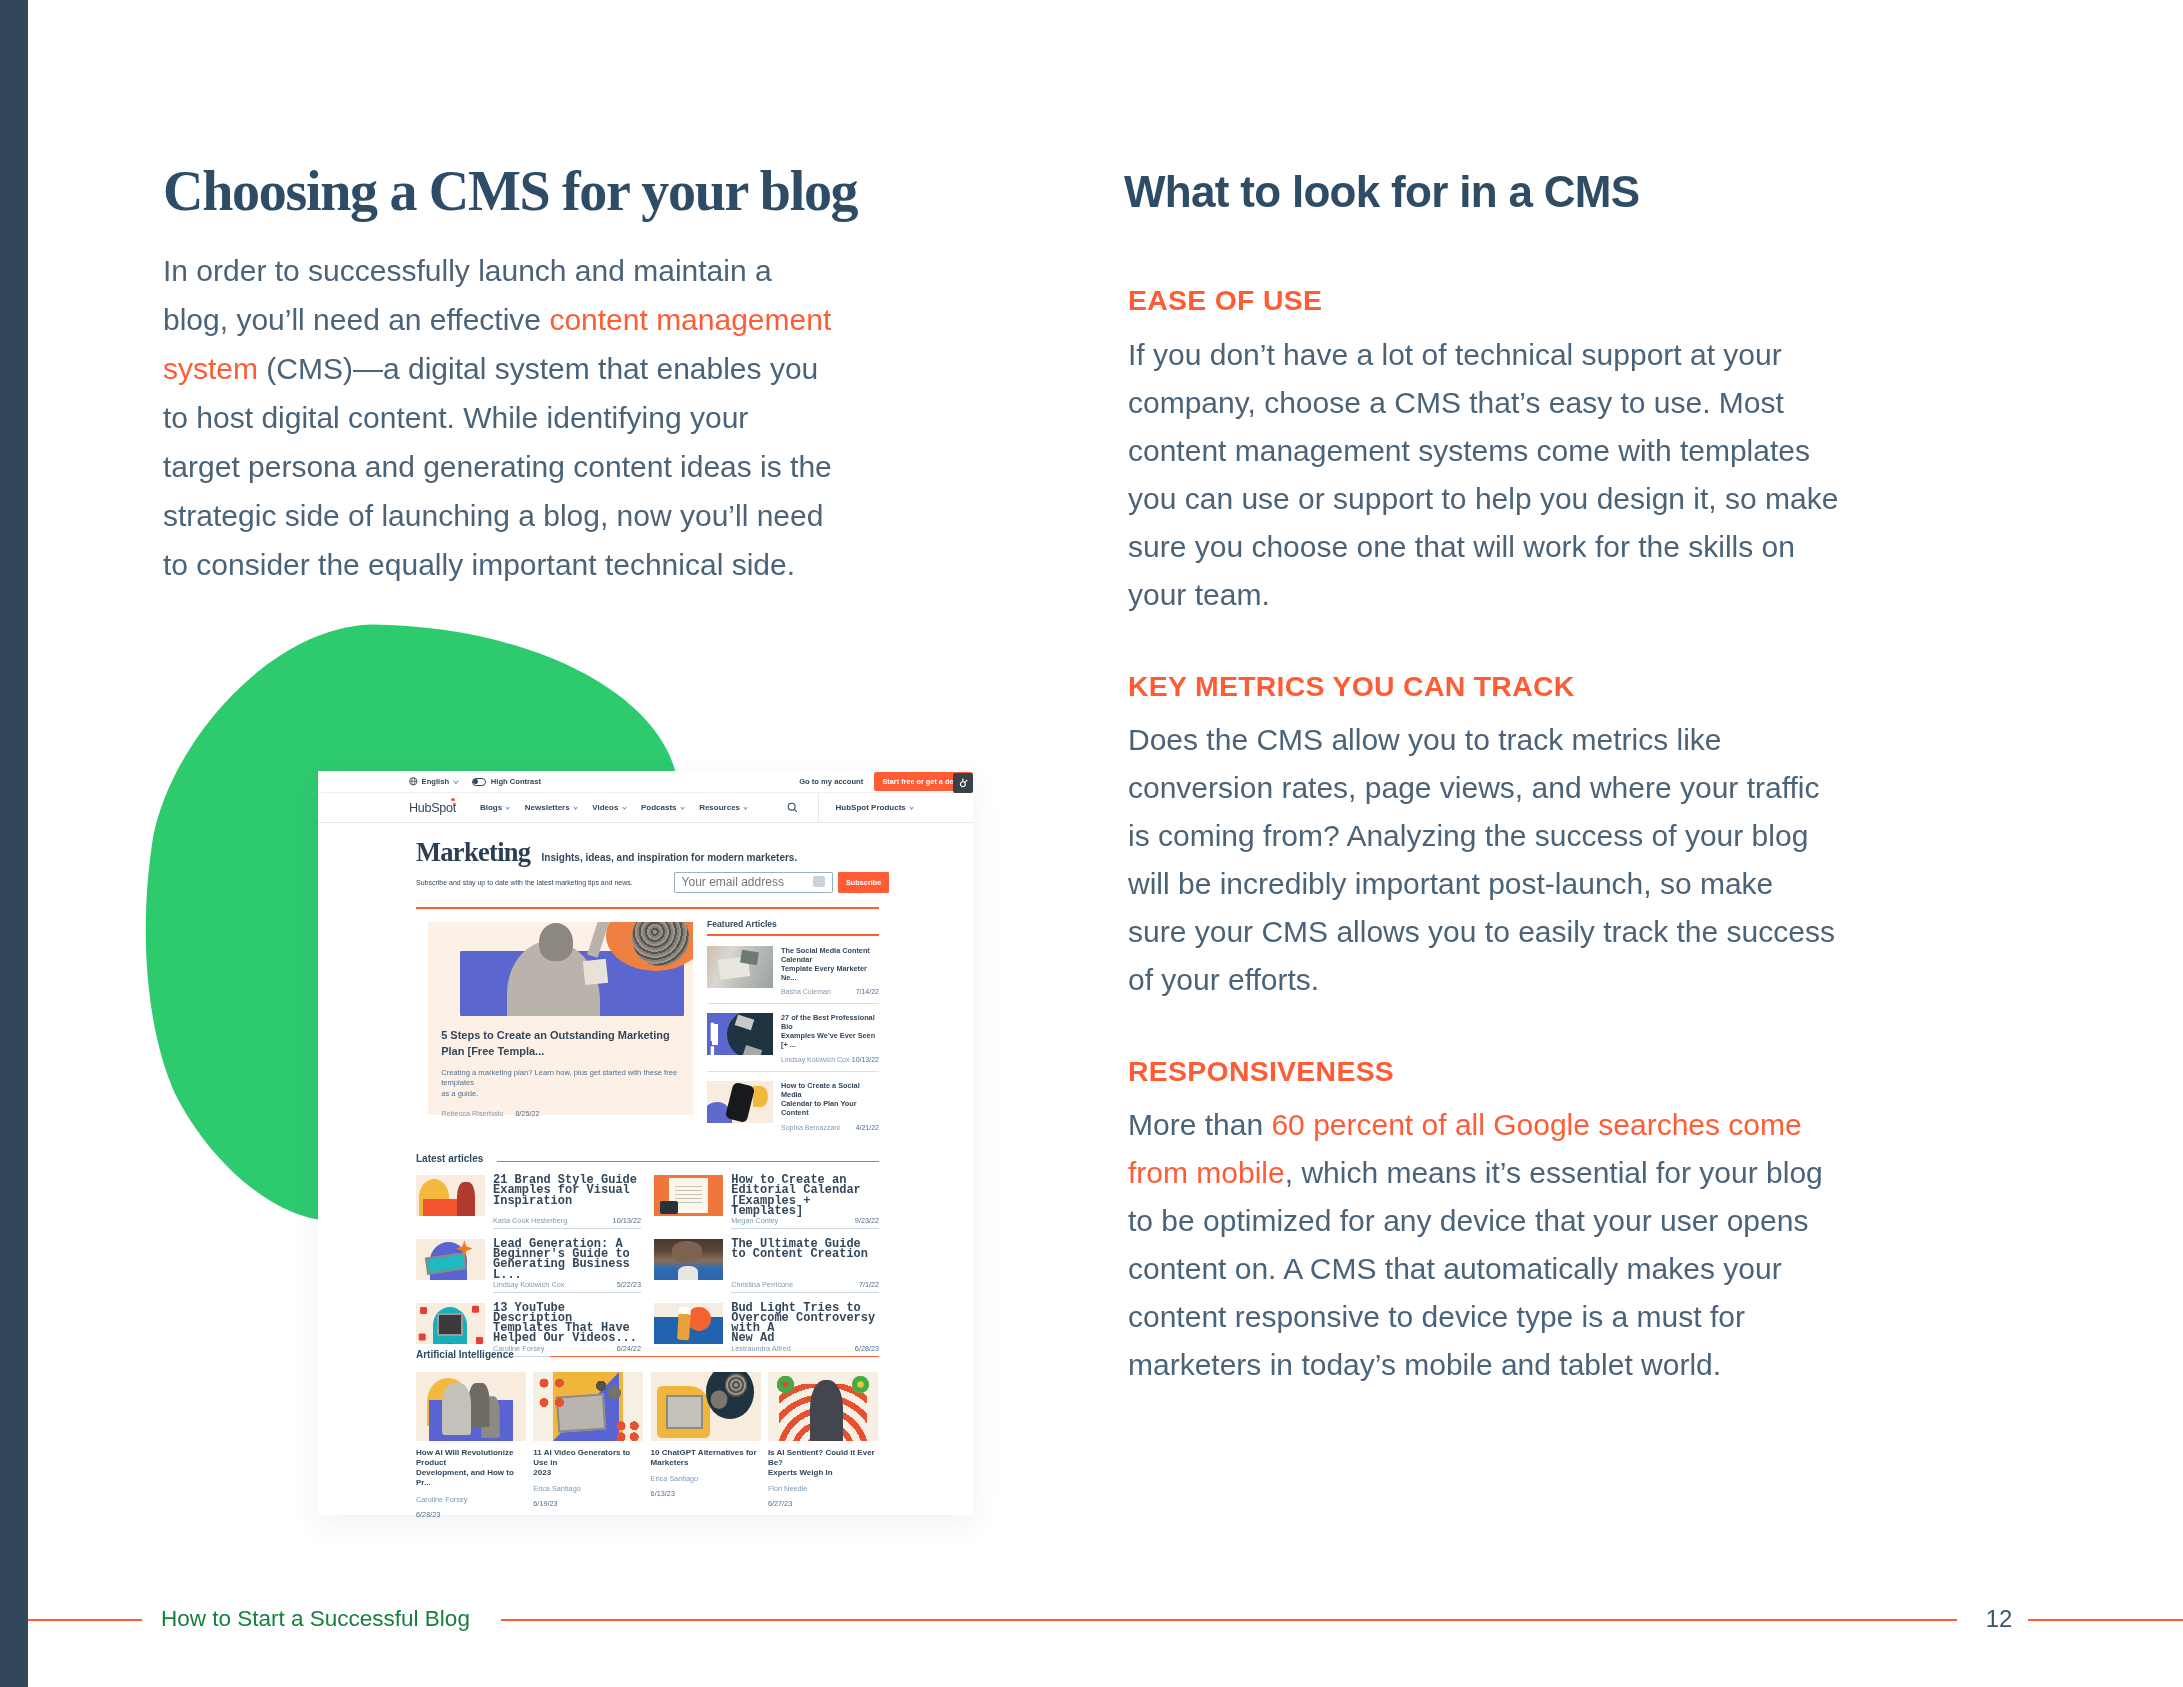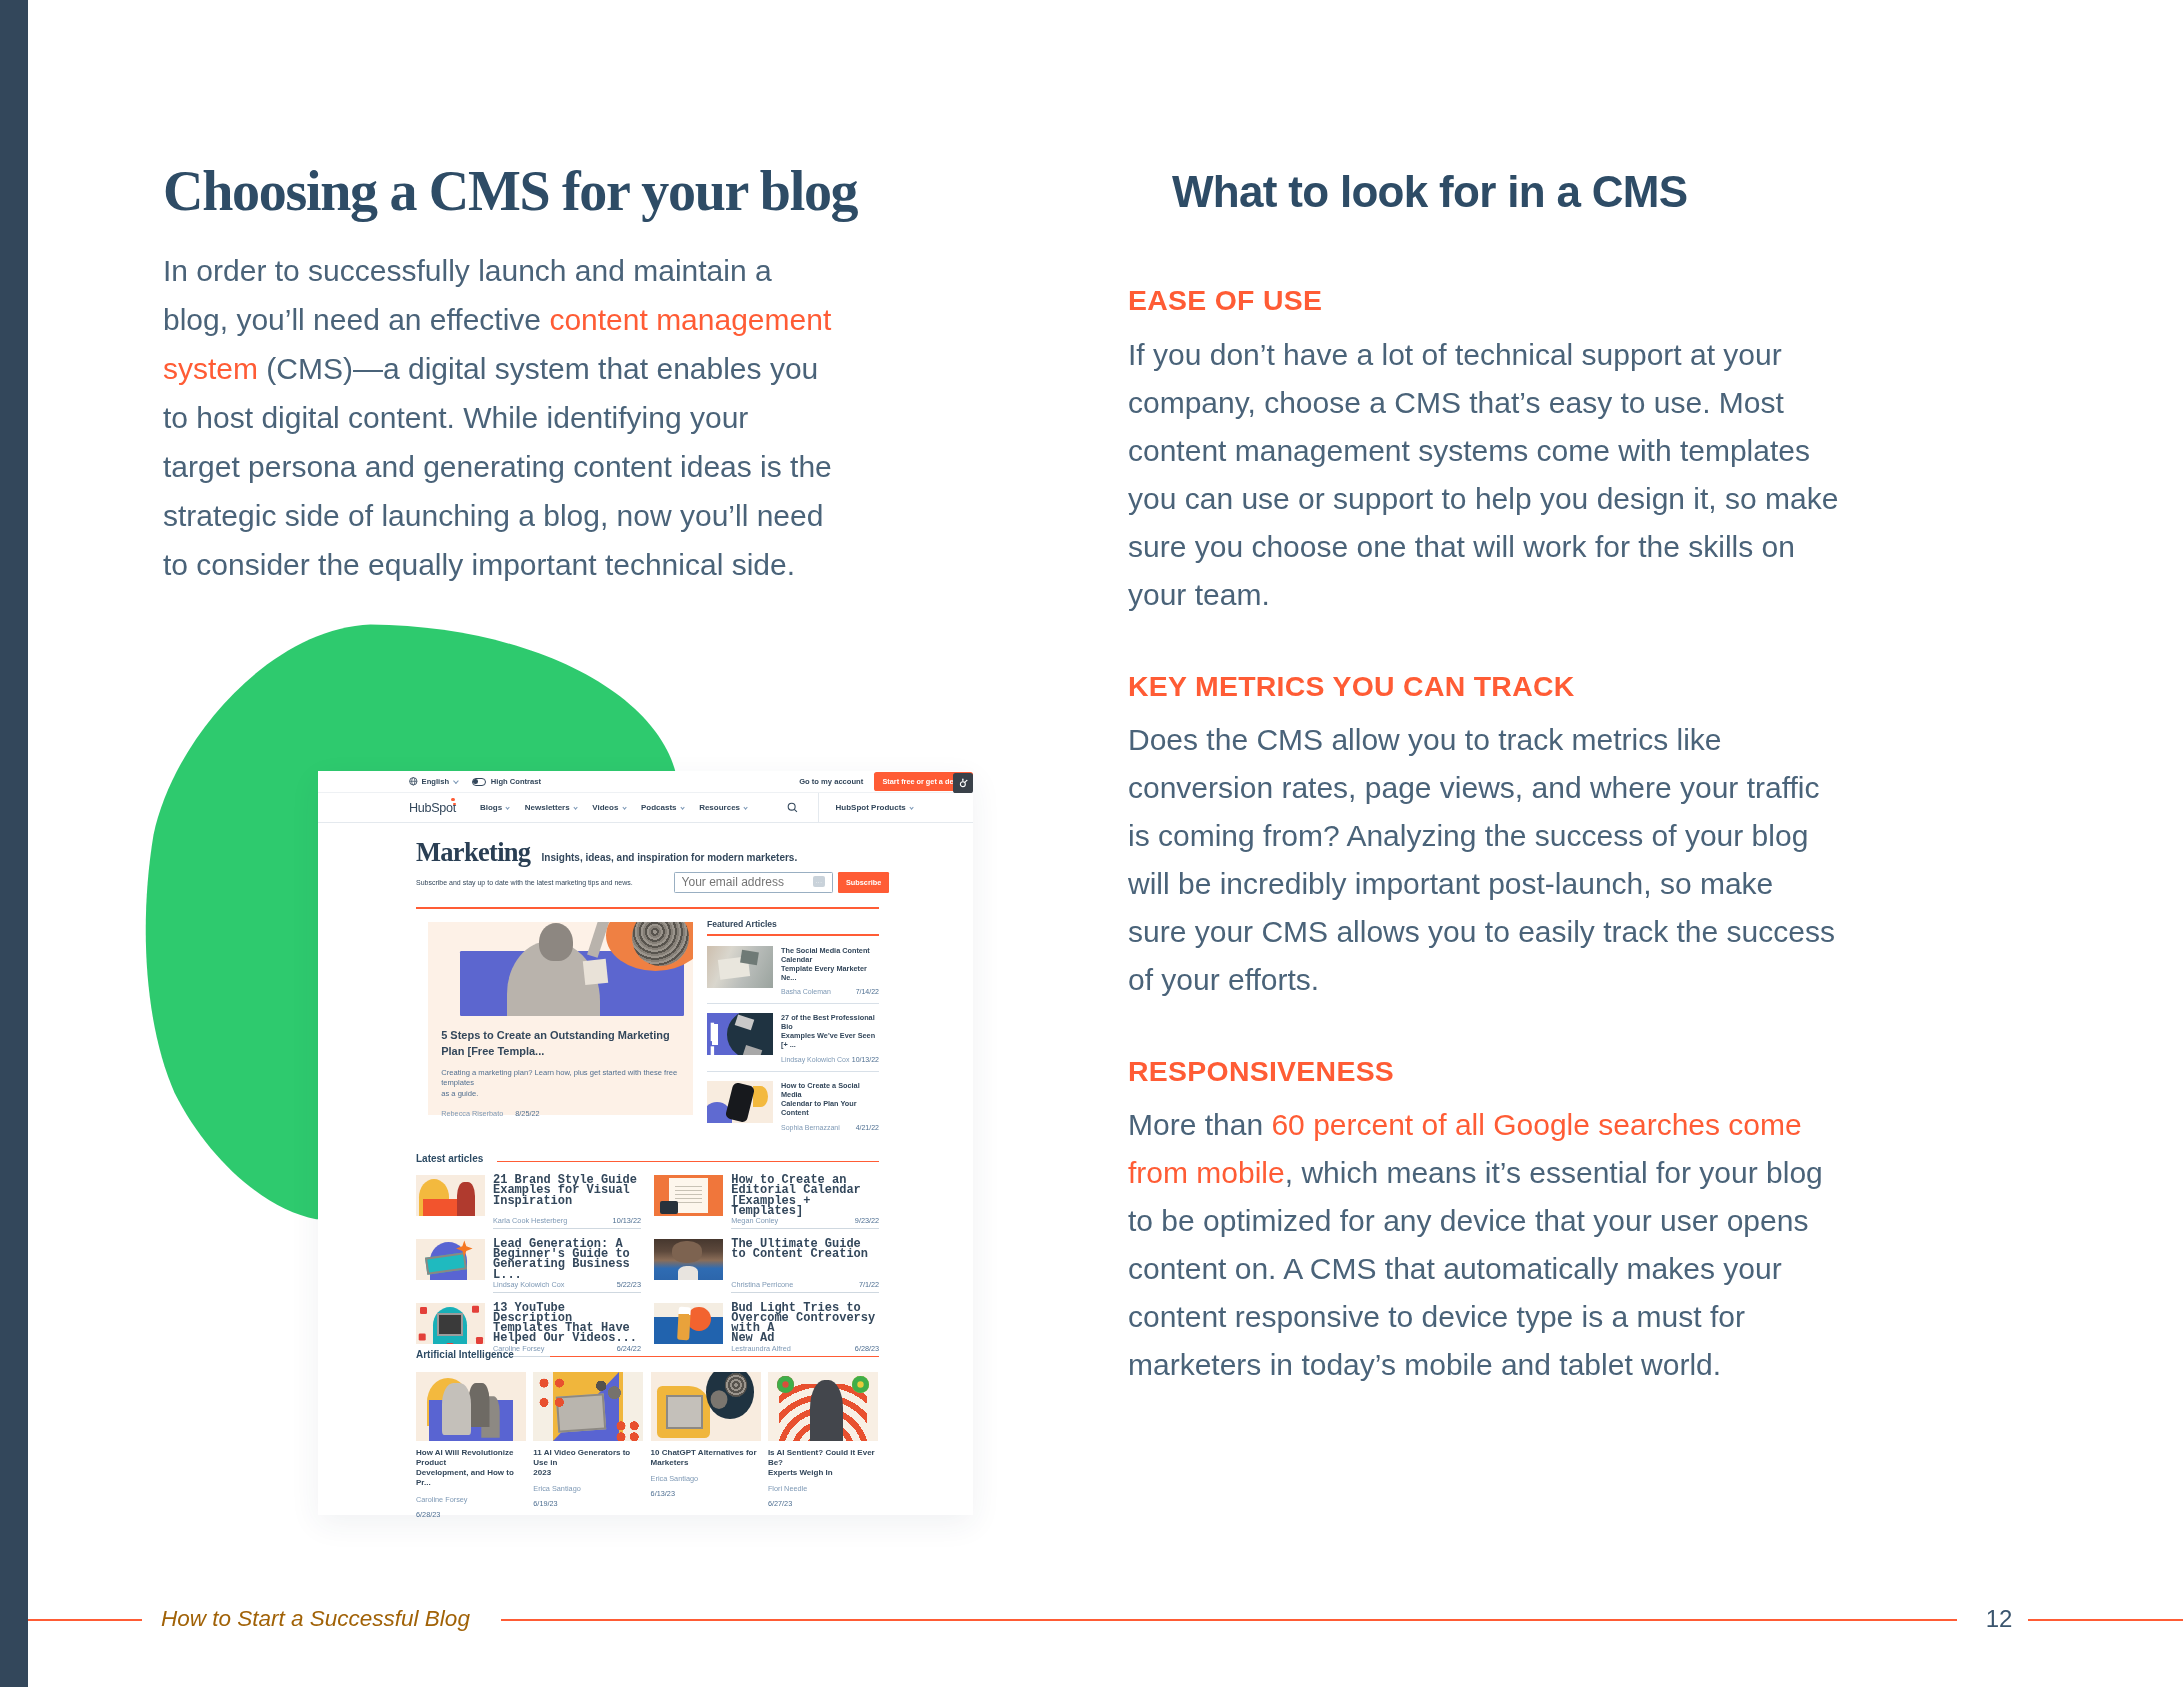--- a/index.html
+++ b/index.html
@@ -12,21 +12,21 @@
   #leftbar { position:absolute; left:0; top:0; width:28px; height:1687px; background:#33475b; }
 
   
   #left-title { position:absolute; left:163px; top:159px; font-family:"Liberation Serif", serif;
     font-weight:bold; font-size:56px; letter-spacing:-1.3px; color:#2e4c66; }
   #left-para { position:absolute; left:163px; top:246px; width:880px; font-size:30px;
     line-height:49px; color:#4a6379; }
   .link-orange { color:#ff5c35; }
 
   
-  #right-title { position:absolute; left:1172px; top:167px; font-size:44px; font-weight:bold;
+  #right-title { position:absolute; left:1124px; top:167px; font-size:44px; font-weight:bold;
     letter-spacing:-0.7px; color:#2e4c66; }
   .sec-head { position:absolute; left:1128px; font-size:28.4px; font-weight:bold; color:#ff5c35;
     letter-spacing:0.3px; }
   .sec-para { position:absolute; left:1128px; width:939px; font-size:30px; line-height:48px; color:#4a6379; }
   #sec1-head { top:284px; } #sec1-para { top:331px; }
   #sec2-head { top:670px; } #sec2-para { top:716px; }
   #sec3-head { top:1055px; } #sec3-para { top:1101px; }
 
   
   #blob { position:absolute; left:0; top:0; }
@@ -201,21 +201,21 @@
   .a4 .s3 { left:8%; top:6%; width:17px; height:17px; background:#3fae49; border-radius:50%;
     box-shadow:inset 0 0 0 5.3px #3fae49, inset 0 0 0 13.2px #d94f3c; }
   .a4 .s4 { right:8%; top:6%; width:17px; height:17px; background:#3fae49; border-radius:50%;
     box-shadow:inset 0 0 0 5.3px #3fae49, inset 0 0 0 13.2px #e9c93b; }
 
   
   .f-line { position:absolute; top:1619px; height:2px; background:#ff5c35; }
   #f-line1 { left:28px; width:114px; }
   #f-line2 { left:501px; width:1456px; }
   #f-line3 { left:2028px; width:155px; }
-  #f-title { position:absolute; left:161px; top:1606px; font-size:22.5px; color:#a16207;font-style:italic; }
+  #f-title { position:absolute; left:161px; top:1606px; font-size:22.5px; color:#15803d; }
   #f-num { position:absolute; left:1975px; top:1605px; width:48px; text-align:center; font-size:24px; color:#3a556e; }
 </style>
 </head>
 <body>
 
 <div id="page">
   <div id="leftbar"></div>
 
   <svg id="blob" width="2183" height="1687" viewBox="0 0 3300 2550">
     <path d="M 560 944

